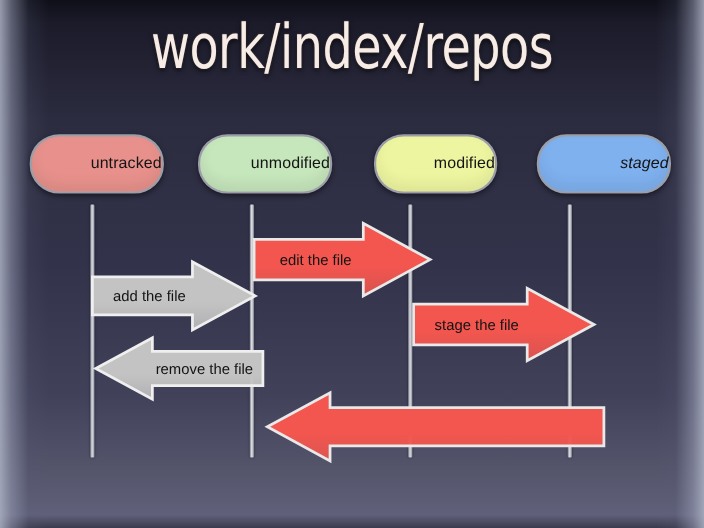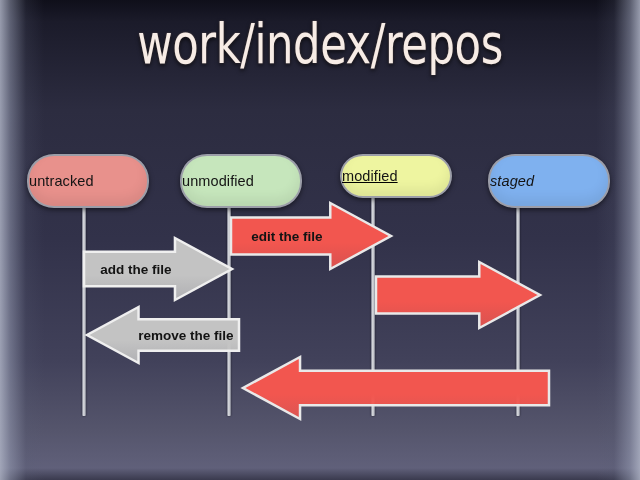--- a/index.html
+++ b/index.html
@@ -70,34 +70,32 @@
 
   
   .state-box {
     position: absolute;
     height: 54px;
     border-radius: 27px / 26px;
     border: 2px solid #9b9da8;
     box-sizing: border-box;
     display: flex;
     align-items: center;
-    justify-content: flex-start;
+    justify-content: flex-end;
     box-shadow: 0 2px 5px rgba(0,0,0,0.5), inset 0 -7px 12px rgba(0,0,0,0.07);
-    margin-top: 32px;
   }
   .state-box span {
     color: #141414;
     font-size: 14.5px;
     letter-spacing: 0.1px;
   }
 
   
   .arrow {
     position: absolute;
-    font-weight: bold;
   }
   .arrow svg {
     display: block;
     overflow: visible;
   }
   .arrow .lbl {
     position: absolute;
     top: 0;
     height: 100%;
     display: flex;
@@ -122,21 +120,21 @@
       <div class="lifeline" style="left: 371px; top: 186px; height: 230px;"></div>
       <div class="lifeline" style="left: 516px; top: 186px; height: 230px;"></div>
     </div>
   <div id="states-layer">
       <div class="state-box" style="left: 27px; top: 122px; width: 122px; height: 54px; background: rgb(232, 145, 140); border-color: rgb(155, 157, 168);">
         <span>untracked</span>
       </div>
       <div class="state-box" style="left: 180px; top: 122px; width: 122px; height: 54px; background: rgb(198, 230, 188); border-color: rgb(155, 157, 168);">
         <span>unmodified</span>
       </div>
-      <div class="state-box" style="left: 340px; top: 122px; width: 112px; height: 44px; background: rgb(238, 245, 160); border-color: rgb(155, 157, 168); text-decoration: underline;">
+      <div class="state-box" style="left: 340px; top: 122px; width: 112px; height: 54px; background: rgb(238, 245, 160); border-color: rgb(155, 157, 168);">
         <span>modified</span>
       </div>
       <div class="state-box" style="left: 488px; top: 122px; width: 122px; height: 54px; background: rgb(127, 177, 239); border-color: rgb(155, 157, 168); font-style: italic;">
         <span>staged</span>
       </div>
     </div>
   <div id="arrows-layer">
       <div class="arrow" style="left: 231px; top: 203px; width: 160px; height: 66px;">
         <svg width="160" height="66" viewBox="0 0 160 66">
           <defs>
@@ -167,20 +165,21 @@
         <svg width="164" height="66" viewBox="0 0 164 66">
           <defs>
             <linearGradient id="g-stage-the-file" x1="0" y1="0" x2="0" y2="1">
               <stop offset="0%" stop-color="#f2564f" stop-opacity="1"></stop>
               <stop offset="60%" stop-color="#f2564f"></stop>
               <stop offset="100%" stop-color="#f2564f" stop-opacity="0.86"></stop>
             </linearGradient>
           </defs>
           <polygon points="0,14.52 103.28,14.52 103.28,0 164,33 103.28,66 103.28,51.480000000000004 0,51.480000000000004" fill="url(#g-stage-the-file)" stroke="#e9e9e9" stroke-width="2.5" stroke-linejoin="miter"></polygon>
         </svg>
+        <div class="lbl" style="left: 0px; width: 114.8px;">stage the file</div>
       </div>
       <div class="arrow" style="left: 87px; top: 307px; width: 128px; height: 56px;">
         <svg width="152" height="56" viewBox="0 0 152 56">
           <defs>
             <linearGradient id="g-remove-the-file" x1="0" y1="0" x2="0" y2="1">
               <stop offset="0%" stop-color="#c3c3c3" stop-opacity="1"></stop>
               <stop offset="60%" stop-color="#c3c3c3"></stop>
               <stop offset="100%" stop-color="#c3c3c3" stop-opacity="0.86"></stop>
             </linearGradient>
           </defs>

